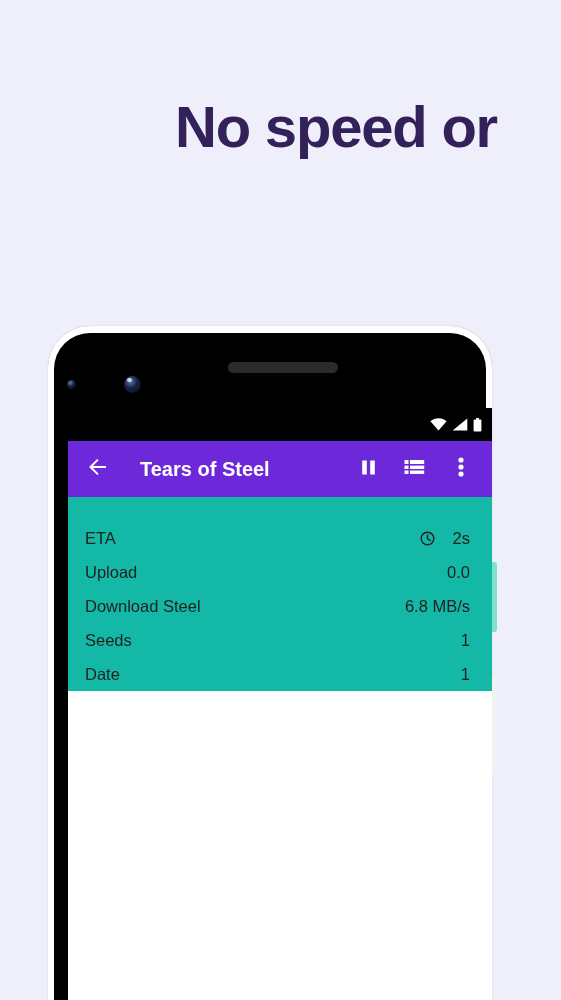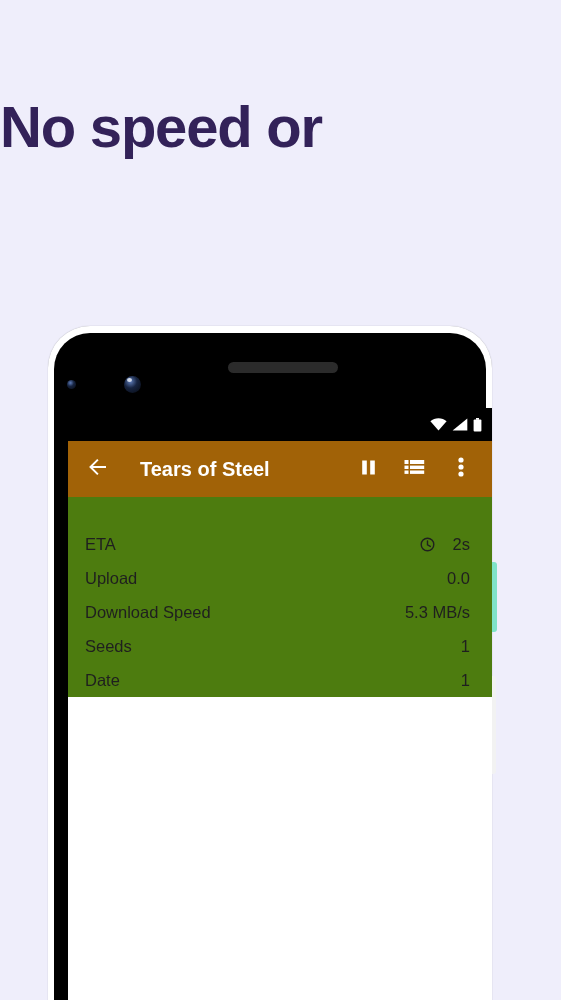--- a/index.html
+++ b/index.html
@@ -14,21 +14,21 @@
     overflow: hidden;
     position: relative;
   }
 
   
   .headline {
     position: absolute;
     top: 86px;
     left: 0;
     width: 497px;
-    text-align: left;
+    text-align: right;
     color: #332259;
     font-size: 58px;
     font-weight: bold;
     line-height: 1.42;
     letter-spacing: -1.2px;
     -webkit-font-smoothing: antialiased;
   }
   .headline .l1, .headline .l2 { display: block; }
 
   
@@ -119,21 +119,21 @@
     align-items: center;
     justify-content: flex-end;
     padding-right: 10px;
     gap: 5px;
   }
   .statusbar svg { display: block; }
 
   
   .appbar {
     height: 56px;
-    background: #a16207;
+    background: #6d28d9;
     display: flex;
     align-items: center;
     padding: 0 14px 0 16px;
   }
   .appbar-back {
     width: 28px; height: 28px;
     display: flex; align-items: center; justify-content: center;
     flex: 0 0 auto;
     cursor: pointer;
   }
@@ -150,22 +150,22 @@
     width: 30px; height: 30px;
     display: flex; align-items: center; justify-content: center;
     flex: 0 0 auto;
     margin-left: 16px;
     cursor: pointer;
   }
   .appbar-action.overflow { margin-left: 17px; margin-right: 2px; }
 
   
   .details {
-    padding: 30px 22px 0 17px;
-    background: #4d7c0f;
+    padding: 24px 22px 0 17px;
+    background: #14b8a6;
   }
   .row {
     display: flex;
     align-items: center;
     justify-content: space-between;
     height: 34px;
     font-size: 16.5px;
     color: #1f1f1f;
   }
   .row-label { white-space: nowrap; }
@@ -275,22 +275,22 @@
       </span>
     </div>
 
     <div class="row">
       <span class="row-label">Upload</span>
       <span class="row-value">0.0</span>
     </div>
 
 
     <div class="row">
-      <span class="row-label">Download Speed</span>
-      <span class="row-value">5.3 MB/s</span>
+      <span class="row-label">Download Steel</span>
+      <span class="row-value">6.8 MB/s</span>
     </div>
 
     <div class="row">
       <span class="row-label">Seeds</span>
       <span class="row-value">1</span>
     </div>
 
 
     <div class="row">
       <span class="row-label">Date</span>

